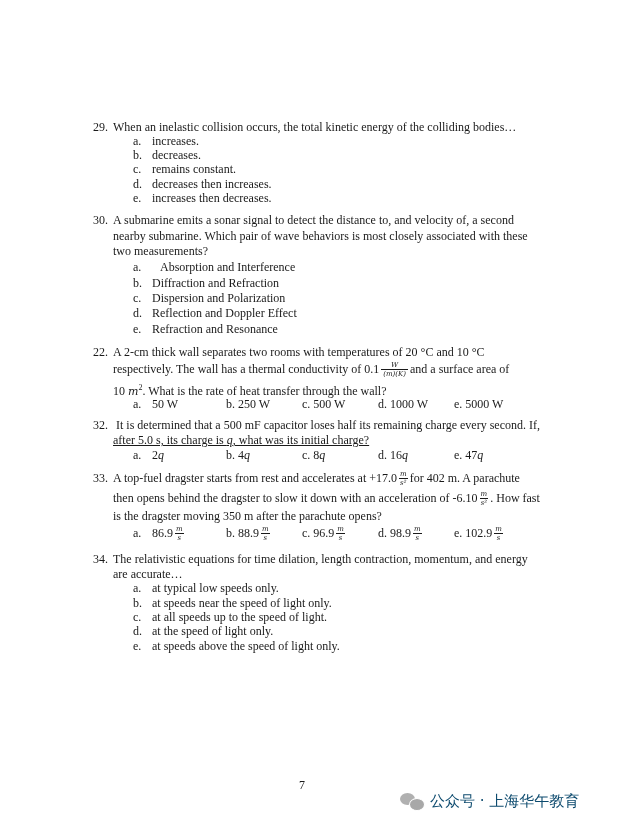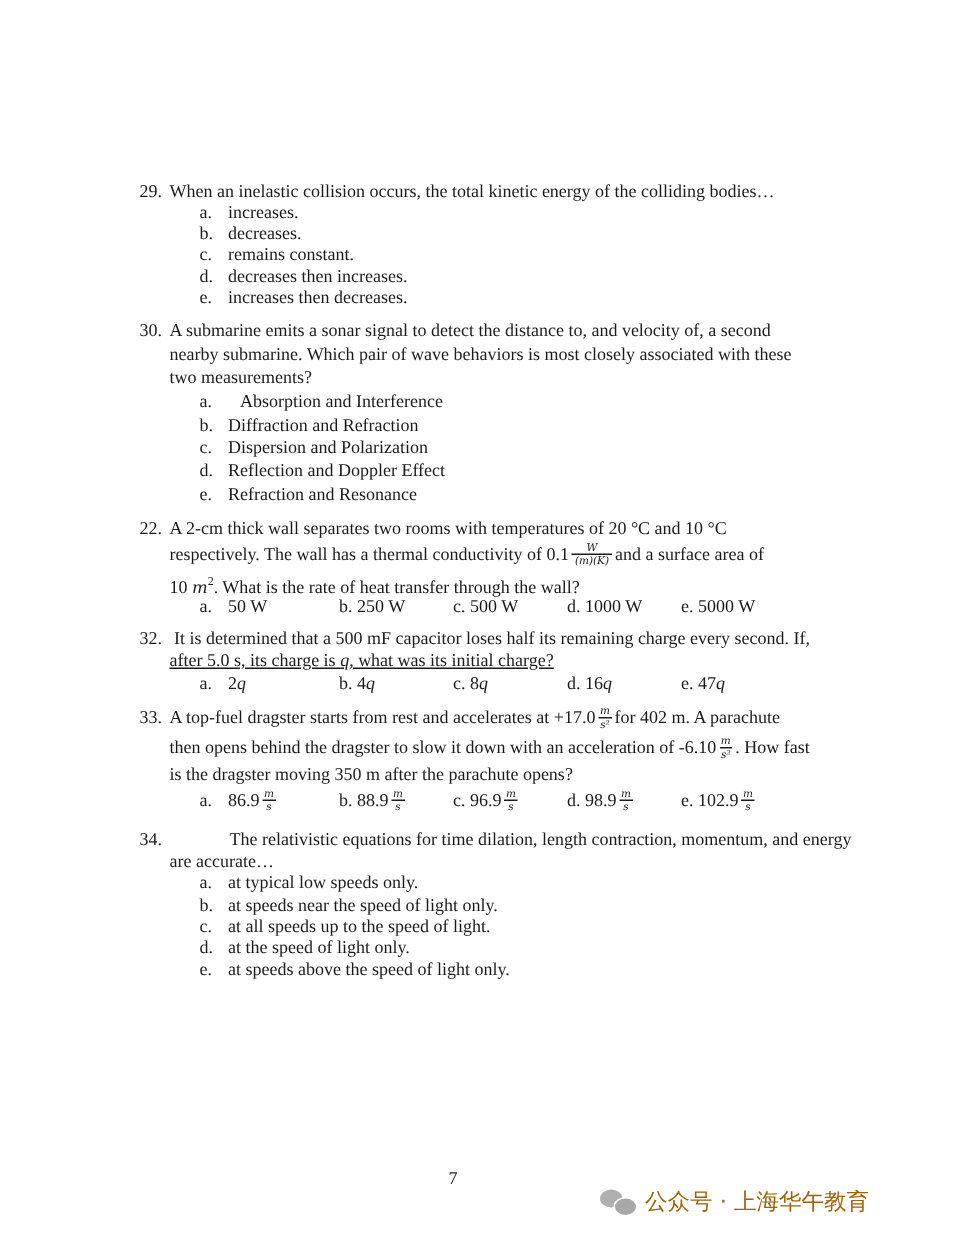--- a/index.html
+++ b/index.html
@@ -15,21 +15,21 @@
     display: inline-block; vertical-align: middle; text-align: center;
     font-family: "DejaVu Serif", serif; font-style: italic; font-size: 7px; line-height: 8px;
     margin: 0 2px; position: relative; top: -1px;
   }
   .frac .n { display: block; border-bottom: 0.8px solid #1a1a1a; padding: 0 1px; }
   .frac .d { display: block; padding: 0 1px; }
   .frac.wide .n, .frac.wide .d { padding: 0 2px; }
   i.var { font-style: italic; }
   .pagenum { position: absolute; left: 299px; top: 778px; font-size: 12px; }
   .watermark {
-    position: absolute; left: 400px; top: 792px; color: #a16207;
+    position: absolute; left: 400px; top: 792px; color: #0c4a6e;
     font-family: "DejaVu Sans", sans-serif; font-size: 15px; white-space: nowrap;
     display: flex; align-items: center;
   }
   .wechat-icon { width: 24px; height: 18px; position: relative; margin-right: 6px; }
   .wechat-icon .b1 {
     position: absolute; left: 0; top: 0; width: 15px; height: 12px; border-radius: 50%;
     background: #b0b0b0;
   }
   .wechat-icon .b2 {
     position: absolute; left: 9px; top: 5px; width: 14px; height: 11px; border-radius: 50%;
@@ -108,21 +108,21 @@
   <span class="opt-letter line" style="left:133px;top:526px;">a.</span>
   <span class="opt-text line" style="left:152px;top:526px;"><span>86.9</span><span class="frac"><span class="n">m</span><span class="d">s</span></span></span>
   <span class="line" style="left:226px;top:526px;"><span>b.</span> <span>88.9</span><span class="frac"><span class="n">m</span><span class="d">s</span></span></span>
   <span class="line" style="left:302px;top:526px;"><span>c.</span> <span>96.9</span><span class="frac"><span class="n">m</span><span class="d">s</span></span></span>
   <span class="line" style="left:378px;top:526px;"><span>d.</span> <span>98.9</span><span class="frac"><span class="n">m</span><span class="d">s</span></span></span>
   <span class="line" style="left:454px;top:526px;"><span>e.</span> <span>102.9</span><span class="frac"><span class="n">m</span><span class="d">s</span></span></span>
 </div>
 
 <div>
   <span class="line" style="left:93px;top:552px;">34.</span>
-  <span class="line" style="left:113px;top:552px;margin-left:40px;">The relativistic equations for time dilation, length contraction, momentum, and energy</span>
+  <span class="line" style="left:113px;top:552px;">The relativistic equations for time dilation, length contraction, momentum, and energy</span>
   <span class="line" style="left:113px;top:567px;">are accurate…</span>
   <span class="opt-letter line" style="left:133px;top:581px;">a.</span>
   <span class="opt-text line" style="left:152px;top:581px;">at typical low speeds only.</span>
   <span class="opt-letter line" style="left:133px;top:596px;">b.</span>
   <span class="opt-text line" style="left:152px;top:596px;">at speeds near the speed of light only.</span>
   <span class="opt-letter line" style="left:133px;top:610px;">c.</span>
   <span class="opt-text line" style="left:152px;top:610px;">at all speeds up to the speed of light.</span>
   <span class="opt-letter line" style="left:133px;top:624px;">d.</span>
   <span class="opt-text line" style="left:152px;top:624px;">at the speed of light only.</span>
   <span class="opt-letter line" style="left:133px;top:639px;">e.</span>

